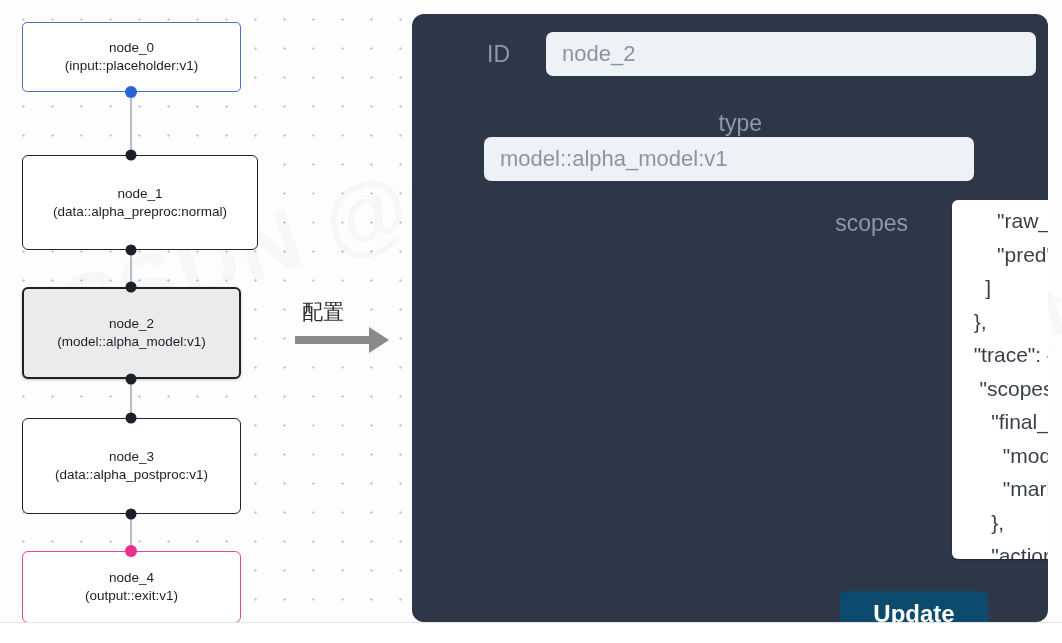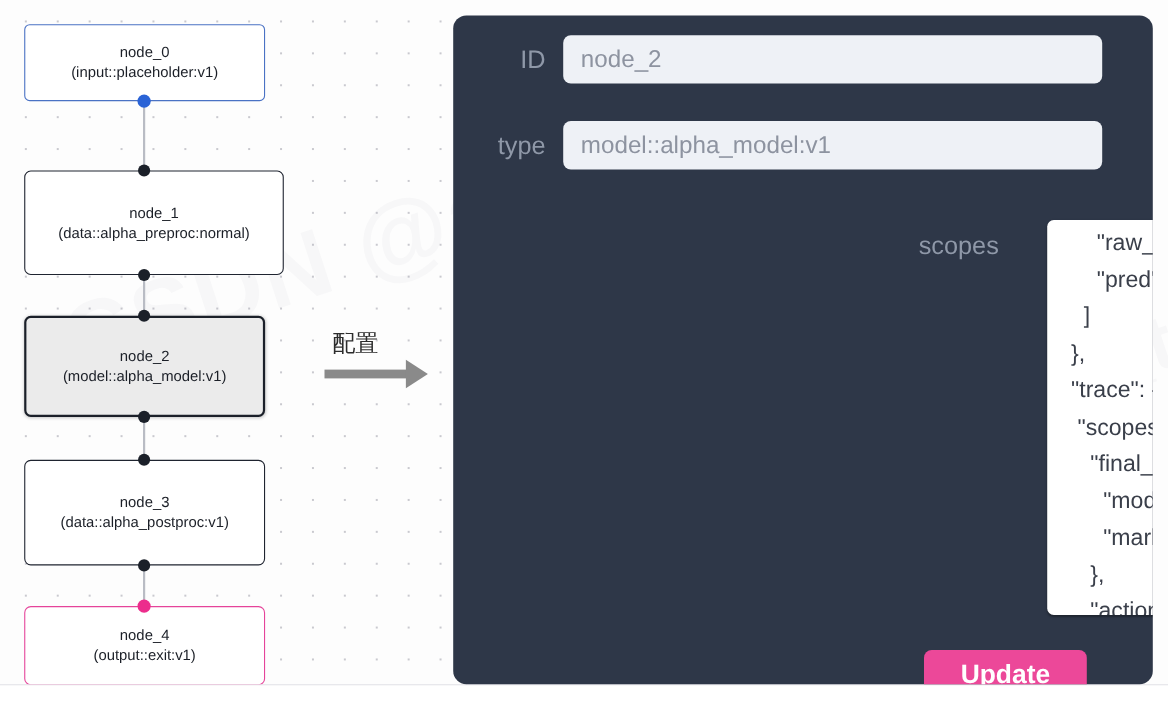--- a/index.html
+++ b/index.html
@@ -206,21 +206,21 @@
     white-space: pre;
     overflow: hidden;
   }
 
   .update-btn {
     position: absolute;
     left: 428px;
     top: 577px;
     width: 148px;
     height: 45px;
-    background: #ec4899;
+    background: #0c4a6e;
     border: none;
     border-radius: 7px;
     color: #ffffff;
     font-size: 24px;
     font-family: "Liberation Sans", sans-serif;
     font-weight: 600;
     cursor: pointer;
     text-align: center;
     line-height: 45px;
     padding: 0;
@@ -275,26 +275,26 @@
 
     <div class="arrow-group" style="left:295px; top:298px; width:100px; height:60px;">
       <div class="arrow-label" style="left:7px; top:0px;">配置</div>
       <div class="arrow-shaft" style="left:0px; top:38px; width:75px;"></div>
       <div class="arrow-head" style="left:74px; top:29px;"></div>
     </div>
   </div>
 
   <div class="panel">
 
-    <div class="field-row" style="left:2px; top:18px; width:630px;">
+    <div class="field-row" style="left:16px; top:18px; width:630px;gap:20px;">
       <div class="field-label">ID</div>
       <input class="field-input" type="text" value="node_2" placeholder="node_2" style="">
     </div>
 
-    <div class="field-row" style="left:2px; top:96px; width:630px;">
+    <div class="field-row" style="left:2px; top:96px; width:630px;flex-direction:column;">
       <div class="field-label">type</div>
       <input class="field-input" type="text" value="model::alpha_model:v1" placeholder="model::alpha_model:v1" style="">
     </div>
 
     <div class="config-label">scopes</div>
 
     <div class="textarea-wrap">
       <div class="textarea-content">      "raw_action",
       "pred"
     ]

